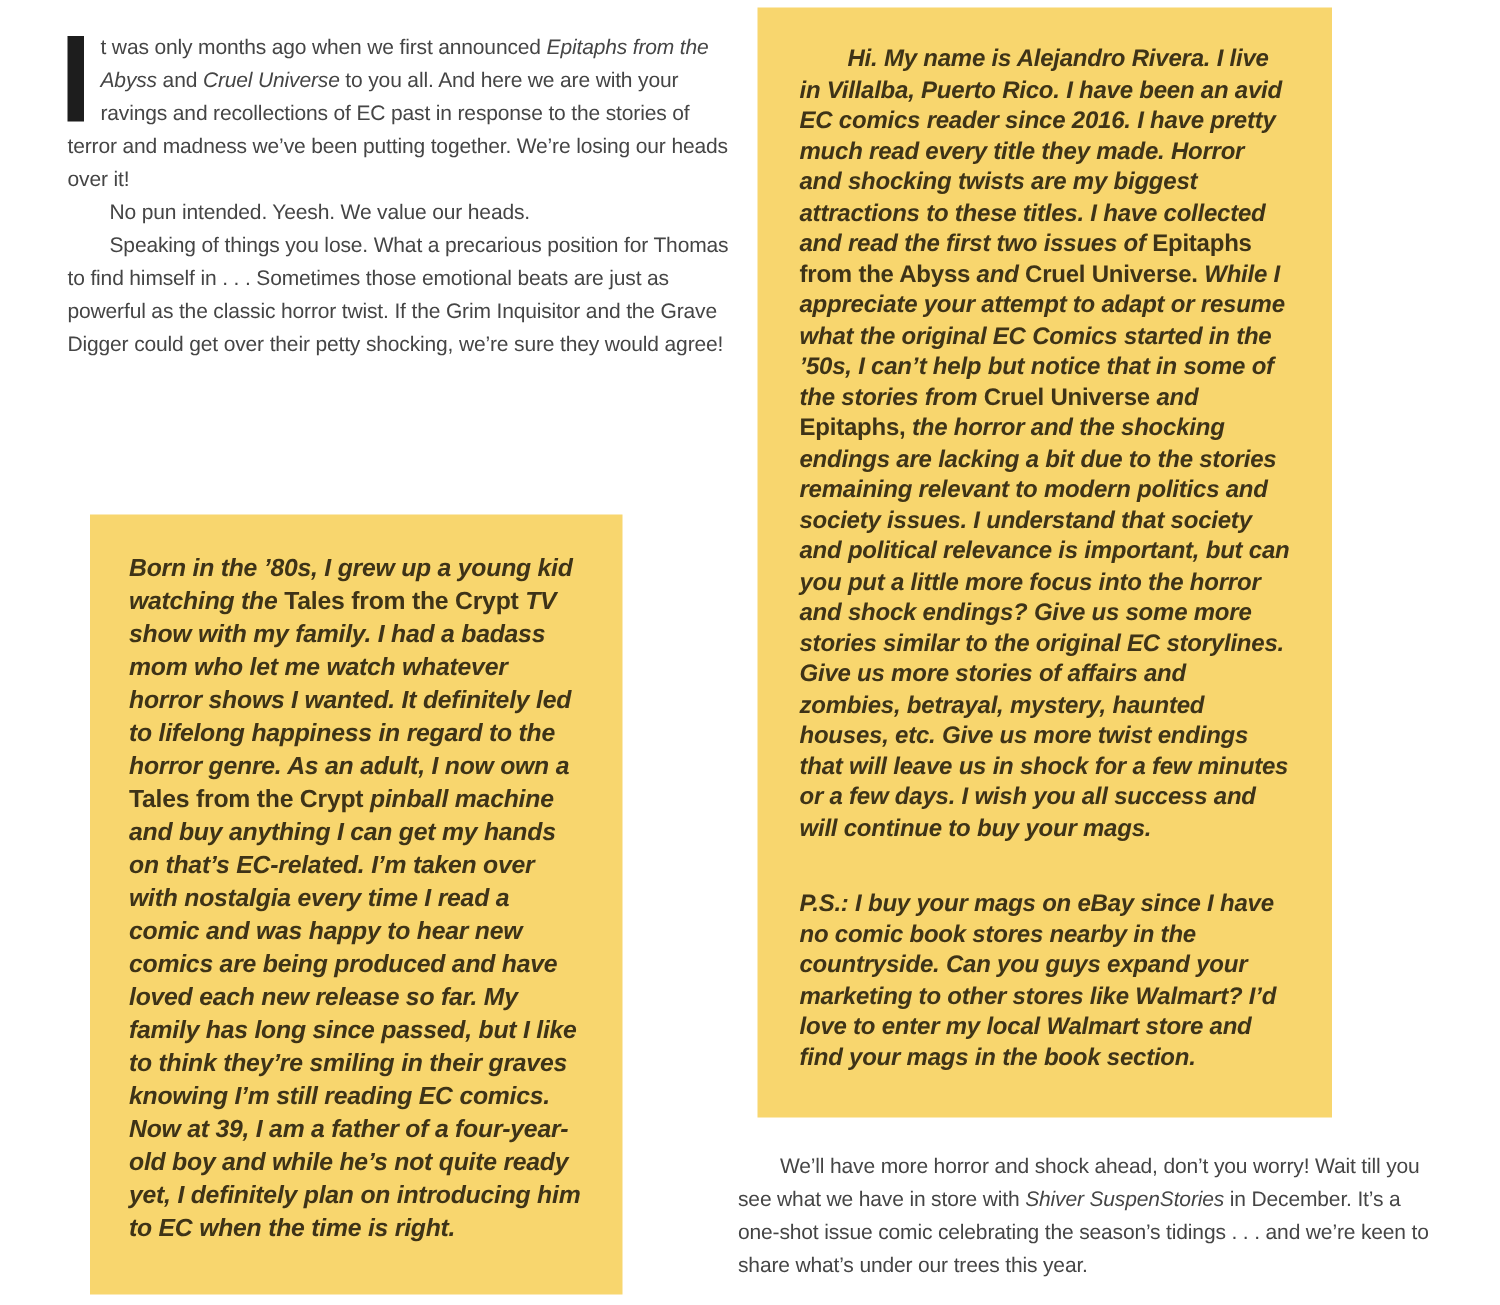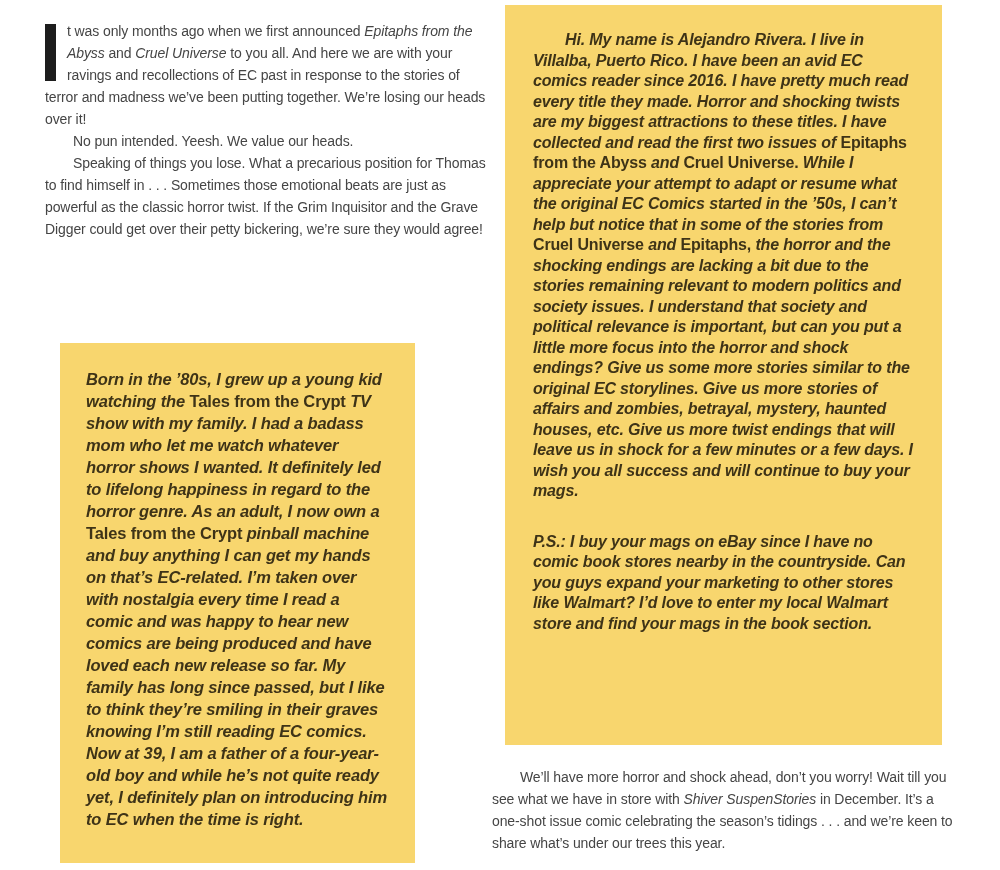--- a/index.html
+++ b/index.html
@@ -28,21 +28,21 @@
     overflow:hidden;
     letter-spacing:-0.15px;
   }
   .letter p{margin:0;font-style:italic;font-weight:600;}
   .letter-troy{
     left:60px;top:343px;width:355px;height:520px;
     padding:25px 26px;
     font-size:16.5px;line-height:22px;
   }
   .letter-alejandro{
-    left:505px;top:5px;width:437px;height:740px;
+    left:505px;top:5px;width:383px;height:740px;
     padding:25px 28px;
     font-size:16px;line-height:20.5px;
   }
   
   p.ind{text-indent:2em;}
   p.pad{padding-left:1.4em;}
   p.gap{margin-top:0.9em;}
   p.gap2{margin-top:1.9em;}
   
   .s-r{font-style:normal;}
@@ -58,21 +58,21 @@
   }
 </style>
 </head>
 <body style="--page-bg: #FFFFFF; --letter-bg: #F8D66E; --letter-text: #3E3317; --editorial-text: #454545; --dropcap: #1D1D1D;">
 
 <div class="page">
 
   <div class="editorial intro">
       <p><span class="drop-cap">I</span><span>t was only months ago when we first announced </span><span class="s-i">Epitaphs from the Abyss</span><span> and </span><span class="s-i">Cruel Universe</span><span> to you all. And here we are with your ravings and recollections of EC past in response to the stories of terror and madness we’ve been putting together. We’re losing our heads over it!</span></p>
       <p class="ind"><span>No pun intended. Yeesh. We value our heads.</span></p>
-      <p class="ind"><span>Speaking of things you lose. What a precarious position for Thomas to find himself in . . . Sometimes those emotional beats are just as powerful as the classic horror twist. If the Grim Inquisitor and the Grave Digger could get over their petty bickering, we’re sure they would agree!</span></p>
+      <p class="ind"><span>Speaking of things you lose. What a precarious position for Thomas to find himself in . . . Sometimes those emotional beats are just as powerful as the classic horror twist. If the Grim Inquisitor and the Grave Digger could get over their petty shocking, we’re sure they would agree!</span></p>
     </div>
 
   <div class="letter letter-troy">
       <p><span>Born in the ’80s, I grew up a young kid watching the </span><span class="s-r">Tales from the Crypt</span><span> TV show with my family. I had a badass mom who let me watch whatever horror shows I wanted. It definitely led to lifelong happiness in regard to the horror genre. As an adult, I now own a </span><span class="s-r">Tales from the Crypt</span><span> pinball machine and buy anything I can get my hands on that’s EC-related. I’m taken over with nostalgia every time I read a comic and was happy to hear new comics are being produced and have loved each new release so far. My family has long since passed, but I like to think they’re smiling in their graves knowing I’m still reading EC comics. Now at 39, I am a father of a four-year-old boy and while he’s not quite ready yet, I definitely plan on introducing him to EC when the time is right.</span></p>
     </div>
 
   <div class="letter letter-alejandro">
       <p class="ind"><span>Hi. My name is Alejandro Rivera. I live in Villalba, Puerto Rico. I have been an avid EC comics reader since 2016. I have pretty much read every title they made. Horror and shocking twists are my biggest attractions to these titles. I have collected and read the first two issues of </span><span class="s-r">Epitaphs from the Abyss</span><span> and </span><span class="s-r">Cruel Universe.</span><span> While I appreciate your attempt to adapt or resume what the original EC Comics started in the ’50s, I can’t help but notice that in some of the stories from </span><span class="s-r">Cruel Universe</span><span> and </span><span class="s-r">Epitaphs,</span><span> the horror and the shocking endings are lacking a bit due to the stories remaining relevant to modern politics and society issues. I understand that society and political relevance is important, but can you put a little more focus into the horror and shock endings? Give us some more stories similar to the original EC storylines. Give us more stories of affairs and zombies, betrayal, mystery, haunted houses, etc. Give us more twist endings that will leave us in shock for a few minutes or a few days. I wish you all success and will continue to buy your mags.</span></p>
       <p class="gap2"><span>P.S.: I buy your mags on eBay since I have no comic book stores nearby in the countryside. Can you guys expand your marketing to other stores like Walmart? I’d love to enter my local Walmart store and find your mags in the book section.</span></p>
     </div>

